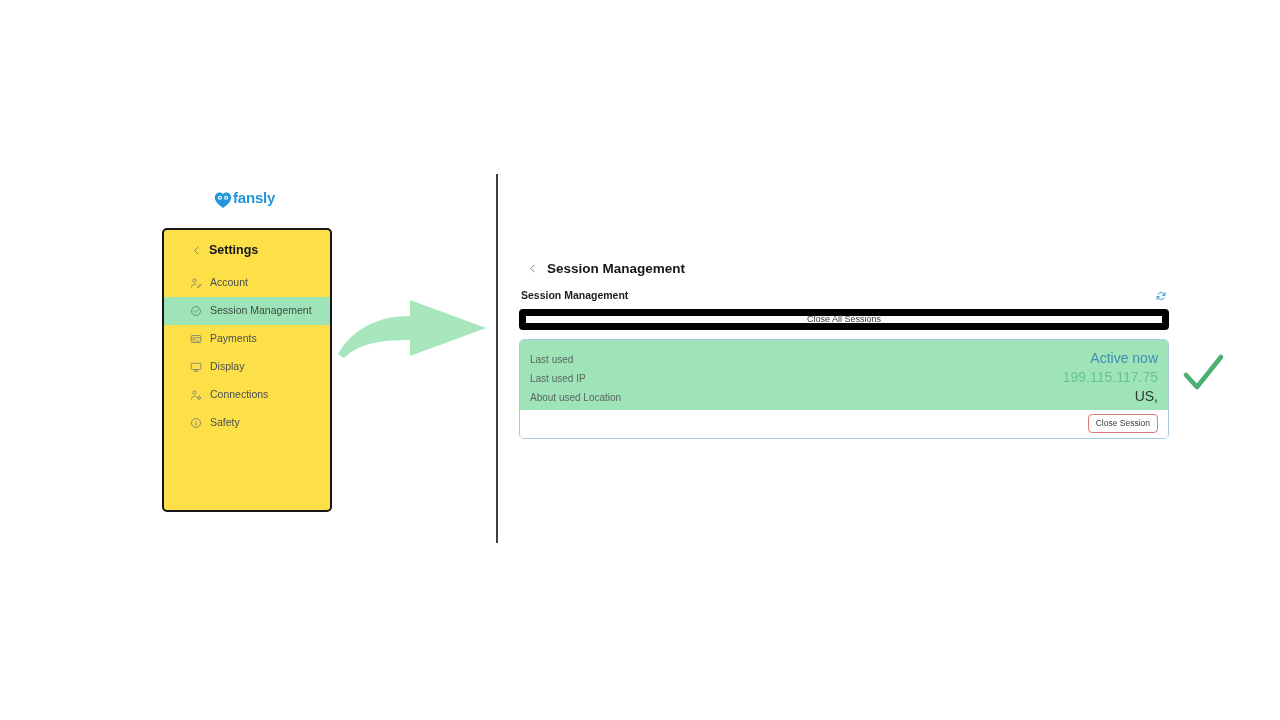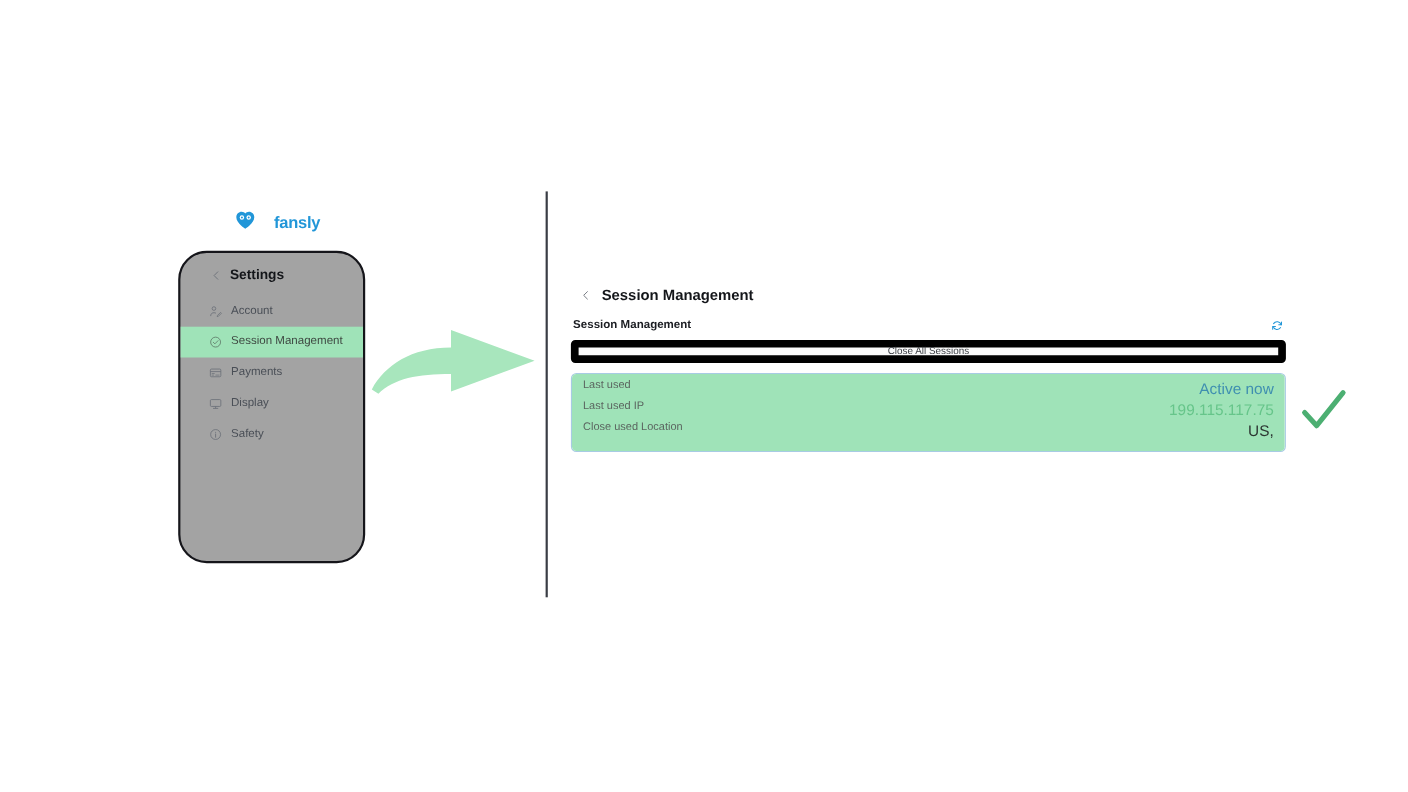--- a/index.html
+++ b/index.html
@@ -7,35 +7,35 @@
     width: 1280px; height: 720px;
     background: #ffffff;
     font-family: "Liberation Sans", sans-serif;
     overflow: hidden;
   }
   .stage { position: relative; width: 1280px; height: 720px; }
 
   
   .logo-wrap {
     position: absolute; left: 213px; top: 190px;
-    display: flex; align-items: flex-end; gap: 16px;
+    display: flex; align-items: flex-start; gap: 0;
   }
   .logo-mark { width: 20px; height: 20px; display: block; }
   .logo-text {
     font-size: 15px; font-weight: bold; color: #2196d8;
     letter-spacing: -0.2px; line-height: 1;
   }
 
   
   .settings-card {
     position: absolute; left: 162px; top: 228px;
     width: 170px; height: 284px;
-    background: #a3a3a3;
+    background: #fde047;
     border: 2.5px solid #15151a;
-    border-radius: 26px;
+    border-radius: 5px;
     overflow: hidden;
   }
   .settings-head {
     display: flex; align-items: center; gap: 8px;
     padding: 14px 0 12px 28px;
   }
   .chev-back { width: 9px; height: 9px; display: block; flex: 0 0 auto; }
   .settings-title {
     font-size: 12.5px; font-weight: bold; color: #14161a; line-height: 1;
   }
@@ -84,21 +84,21 @@
 
   .session-card {
     margin-top: 9px;
     border: 1px solid #a8cbe4;
     border-radius: 5px;
     background: #ffffff;
     overflow: hidden;
   }
   .session-green { background: #9fe3b8; padding: 6px 10px 7px 10px; }
   .srow {
-    display: flex; align-items: flex-start; justify-content: space-between;
+    display: flex; align-items: flex-end; justify-content: space-between;
     height: 19px;
   }
   .srow-k { font-size: 10px; color: #5b6660; line-height: 1; }
   .srow-v { font-size: 14px; line-height: 1; }
   .v-active { color: #3f8fb0; }
   .v-ip     { color: #66c58a; }
   .v-loc    { color: #2d3733; }
 
   .session-foot {
     background: #ffffff;
@@ -174,20 +174,29 @@
       <div class="nav-item">
         <svg class="nav-ico" viewBox="0 0 24 24">
           <rect x="2.5" y="4.5" width="19" height="12.5" rx="2" fill="none" stroke="#6b7078" stroke-width="1.5"></rect>
           <path d="M8 20.5h8" stroke="#6b7078" stroke-width="1.5" stroke-linecap="round"></path>
           <path d="M12 17v3.5" stroke="#6b7078" stroke-width="1.5"></path>
         </svg>
         <span>Display</span>
       </div>
 
 
+      <div class="nav-item">
+        <svg class="nav-ico" viewBox="0 0 24 24">
+          <circle cx="9" cy="7" r="3.3" fill="none" stroke="#6b7078" stroke-width="1.5"></circle>
+          <path d="M3 20c0-3.3 2.7-5.5 6-5.5 1.2 0 2.3.3 3.2.8" fill="none" stroke="#6b7078" stroke-width="1.5" stroke-linecap="round"></path>
+          <circle cx="18.3" cy="17.6" r="2.6" fill="none" stroke="#6b7078" stroke-width="1.4"></circle>
+          <path d="M18.3 13.7v1.2M18.3 20.3v1.2M14.4 17.6h1.2M21 17.6h1.2" stroke="#6b7078" stroke-width="1.3" stroke-linecap="round"></path>
+        </svg>
+        <span>Connections</span>
+      </div>
 
       <div class="nav-item">
         <svg class="nav-ico" viewBox="0 0 24 24">
           <circle cx="12" cy="12" r="9" fill="none" stroke="#6b7078" stroke-width="1.5"></circle>
           <path d="M12 11v6" stroke="#6b7078" stroke-width="1.6" stroke-linecap="round"></path>
           <circle cx="12" cy="7.8" r="1" fill="#6b7078"></circle>
         </svg>
         <span>Safety</span>
       </div>
 
@@ -228,24 +237,27 @@
           <span class="srow-k">Last used</span>
           <span class="srow-v v-active">Active now</span>
         </div>
 
         <div class="srow">
           <span class="srow-k">Last used IP</span>
           <span class="srow-v v-ip">199.115.117.75</span>
         </div>
 
         <div class="srow">
-          <span class="srow-k">Close used Location</span>
+          <span class="srow-k">About used Location</span>
           <span class="srow-v v-loc">US,</span>
         </div>
 
+      </div>
+      <div class="session-foot">
+        <button class="btn-close-session">Close Session</button>
       </div>
     </div>
 
   </div>
 
   <svg class="check-mark" viewBox="0 0 46 46">
     <path d="M6 25 L17 37 L41 7" fill="none" stroke="#4caf72" stroke-width="4.6" stroke-linecap="round" stroke-linejoin="round"></path>
   </svg>
 
 </div>

